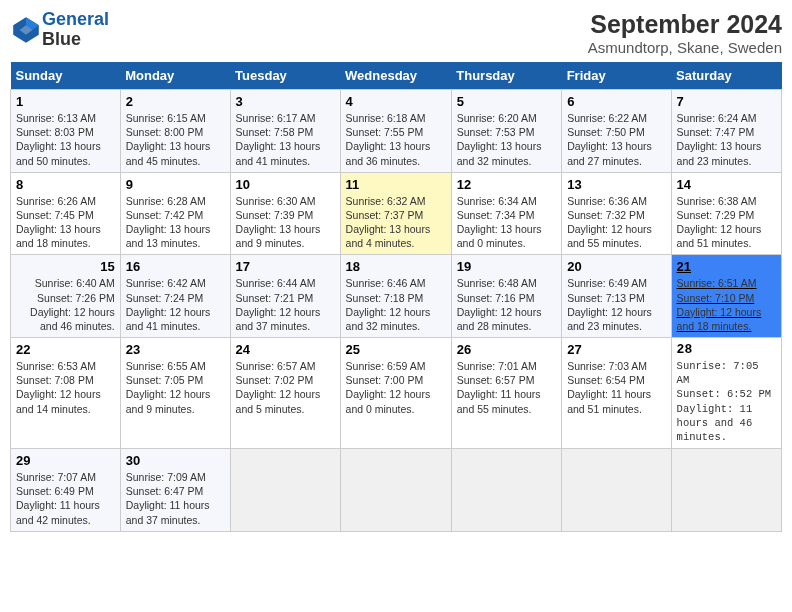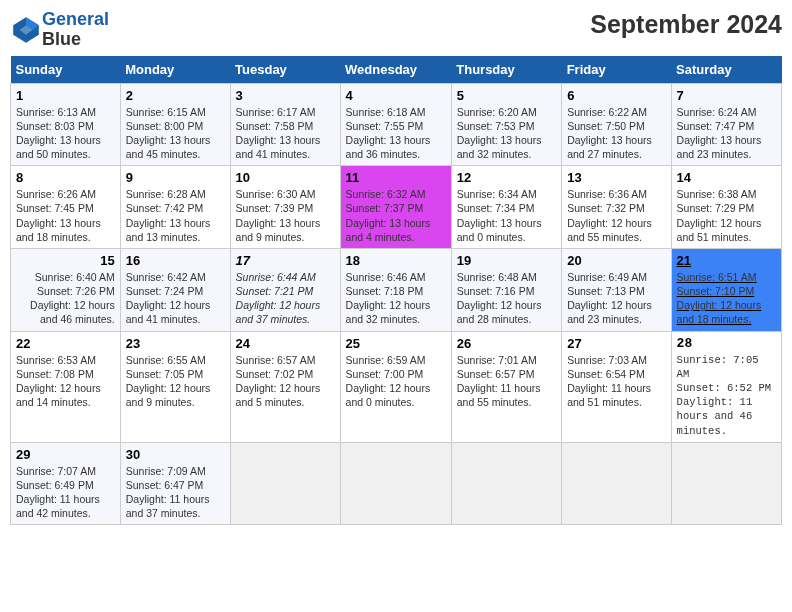--- a/index.html
+++ b/index.html
@@ -92,20 +92,21 @@
         <polygon points="20,4 36,14 36,26 20,36 4,26 4,14" fill="#1a5fa8"></polygon>
         <polygon points="20,4 36,14 28,20 20,14" fill="#2a7dd8"></polygon>
         <polygon points="20,14 28,20 20,26 12,20" fill="#fff" opacity="0.3"></polygon>
       </svg>
       <div class="logo-text">
         <span>General</span><br>Blue
       </div>
     </div>
     <div class="title-block">
       <div class="month-title">September 2024</div>
+      <div class="subtitle">Asmundtorp, Skane, Sweden</div>
     </div>
   </div>
 
   <table>
     <thead>
       <tr>
         <th class="day-header">Sunday</th>
         <th class="day-header">Monday</th>
         <th class="day-header">Tuesday</th>
         <th class="day-header">Wednesday</th>
@@ -191,21 +192,21 @@
         </div>
       </td>
           <td style="background: rgb(255, 255, 255);">
         <span class="day-num">10</span>
         <div class="day-info">
           <div>Sunrise: 6:30 AM</div>
           <div>Sunset: 7:39 PM</div>
           <div>Daylight: 13 hours and 9 minutes.</div>
         </div>
       </td>
-          <td style="background: #d946ef; margin-left: 38px;">
+          <td style="background: #fef9c3; margin-left: 38px;">
         <span class="day-num">11</span>
         <div class="day-info">
           <div>Sunrise: 6:32 AM</div>
           <div>Sunset: 7:37 PM</div>
           <div>Daylight: 13 hours and 4 minutes.</div>
         </div>
       </td>
           <td style="background: rgb(255, 255, 255);">
         <span class="day-num">12</span>
         <div class="day-info">
@@ -241,21 +242,21 @@
         </div>
       </td>
           <td style="background: rgb(245, 247, 252);">
         <span class="day-num">16</span>
         <div class="day-info">
           <div>Sunrise: 6:42 AM</div>
           <div>Sunset: 7:24 PM</div>
           <div>Daylight: 12 hours and 41 minutes.</div>
         </div>
       </td>
-          <td style="background: rgb(245, 247, 252); font-style: italic;">
+          <td style="background: rgb(245, 247, 252);">
         <span class="day-num">17</span>
         <div class="day-info">
           <div>Sunrise: 6:44 AM</div>
           <div>Sunset: 7:21 PM</div>
           <div>Daylight: 12 hours and 37 minutes.</div>
         </div>
       </td>
           <td style="background: rgb(245, 247, 252);">
         <span class="day-num">18</span>
         <div class="day-info">

